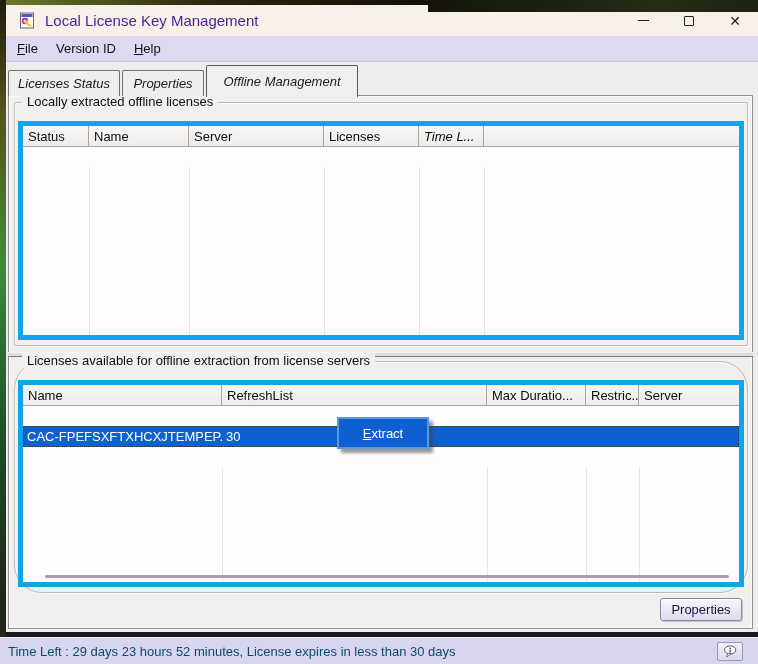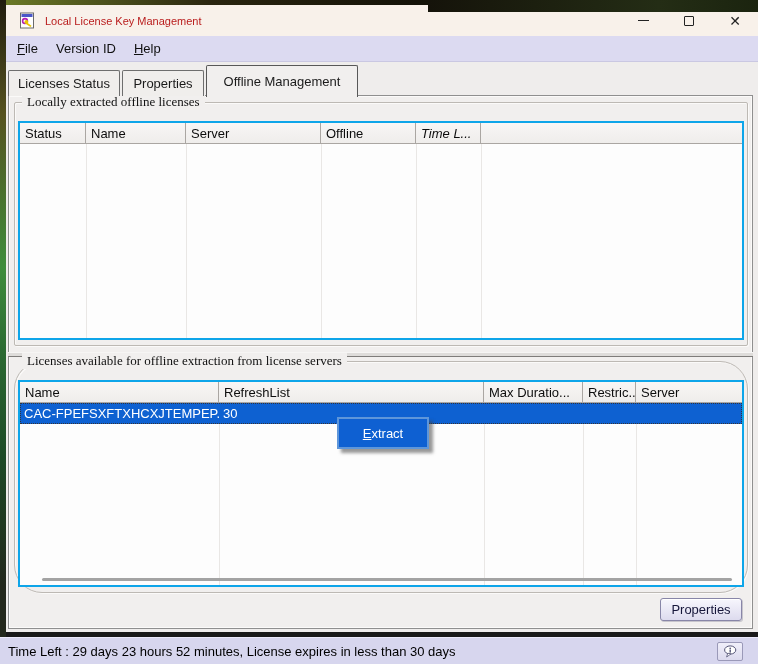--- a/index.html
+++ b/index.html
@@ -13,56 +13,56 @@
   .desktop-topright { position:absolute; left:428px; top:0; width:330px; height:12px;
     background:linear-gradient(90deg,#15130a,#242d15 70%,#1b240f); z-index:6; }
   .desktop-left { position:absolute; left:0; top:0; width:6px; height:637px;
     background:linear-gradient(180deg,#201c0e,#56531f 18%,#3f8d3c 42%,#2c6b33 55%,#1d4a26 72%,#23281c 92%); z-index:6; }
 
   .window { position:absolute; left:6px; top:5px; width:752px; height:632px; background:#efedec; }
 
   
   .titlebar { position:relative; height:31px; background:#f8f1ea; display:flex; align-items:center; }
   .app-icon { margin-left:13px; margin-right:9px; display:inline-flex; }
-  .title-text { font-size:11px; color:#b91c1c; }
+  .title-text { font-size:15px; color:#4c1d95; }
   .win-controls { position:absolute; right:0; top:0; height:31px; width:138px; display:flex; }
   .win-btn { flex:1; display:flex; align-items:center; justify-content:center; cursor:default; }
   .glyph-min { display:block; width:11px; height:0; border-top:1.6px solid #222; }
   .glyph-max { display:block; width:10px; height:10px; border:1.5px solid #222; border-radius:1px; }
   .glyph-close { font-size:14px; color:#222; line-height:1; }
 
   
   .menubar { height:26px; background:#dcdaf1; display:flex; align-items:center; padding-left:2px; border-bottom:1px solid #cac8e2; }
   .menu-item { padding:0 9px; height:100%; display:flex; align-items:center; color:#101010; }
   .menu-item u { text-decoration:underline; }
 
   
   .dialog { position:relative; height:570px; background:#efedec; }
   .tabs { position:relative; z-index:3; display:flex; align-items:flex-end; height:34px; padding-left:2px; }
   .tab { height:26px; display:flex; align-items:center; justify-content:center;
     background:#f0eeec; border:1px solid #6e6e6e; border-bottom:none; border-radius:2px 2px 0 0;
-    margin-right:2px; padding:0 0; }
+    margin-right:2px; padding:0 0;font-style:italic; }
   .tab-1 { width:112px; }
   .tab-2 { width:152px; }
   .tab-3 { width:82px; }
   .tab.active { height:32px; margin-bottom:-1px; background:#f1efee; border-color:#585858; }
 
   .tabpage { position:absolute; left:2px; top:33px; width:745px; height:534px;
     background:#f1efee; border:1px solid #8f8f8f; box-shadow:inset 0 0 0 1px #fbfaf9; }
 
   
   .groupbox { position:absolute; border:1px solid #bdb9b4; border-radius:2px;
     box-shadow:inset 1px 1px 0 #fbfaf9, 1px 1px 0 #fbfaf9; }
-  .groupbox .legend { position:absolute; top:-9px; left:7px; background:#f1efee; padding:0 5px; color:#101010; white-space:nowrap;font-family:Liberation Serif, serif; }
+  .groupbox .legend { position:absolute; top:-9px; left:7px; background:#f1efee; padding:0 5px; color:#101010; white-space:nowrap; }
   .group-local { left:5px; right:4px; top:6px; height:244px; }
   .group-available { left:5px; right:4px; top:265px; height:232px;border-radius:28px; }
 
   
   .listview { position:absolute; left:3px; right:3px; top:18px; bottom:5px;
-    background:#fdfdfd; border:2px solid #0ea5e9; display:flex; flex-direction:column; overflow:hidden; }
+    background:#fdfdfd; border:5px solid #0ea5e9; display:flex; flex-direction:column; overflow:hidden;gap:20px; }
   .lv-header { display:flex; height:21px; flex:none; }
   .hcell { background:linear-gradient(#f8f6f5,#efedeb); border-right:1px solid #aaa6a2; border-bottom:1px solid #aaa6a2;
     display:flex; align-items:center; padding-left:5px; white-space:nowrap; overflow:hidden; flex:none; color:#0d0d0d; }
   .hcell.filler { flex:1; border-right:none; }
   .lv-body { flex:1; background-color:#fdfdfd; background-repeat:no-repeat; }
 
   .body-local {
     background-image:linear-gradient(#e9e7e5,#e9e7e5),linear-gradient(#e9e7e5,#e9e7e5),linear-gradient(#e9e7e5,#e9e7e5),linear-gradient(#e9e7e5,#e9e7e5),linear-gradient(#e9e7e5,#e9e7e5);
     background-position:66px 0,166px 0,301px 0,396px 0,461px 0;
     background-size:1px 100%,1px 100%,1px 100%,1px 100%,1px 100%; }
@@ -89,21 +89,21 @@
 
   
   .refresh-btn { position:absolute; right:10px; top:502px; width:82px; height:23px;
     background:linear-gradient(#f7f6fd,#dddbee); border:1px solid #8886a8; border-radius:3px;
     box-shadow:inset 0 1px 0 #ffffff, 1px 1px 0 rgba(120,120,140,0.35);
     font-family:inherit; font-size:13px; color:#16163a; display:flex; align-items:center; justify-content:center; }
 
   
   .frame-bottom { position:absolute; left:0; bottom:0; width:100%; height:5px; background:#191919; }
   .statusbar { position:absolute; left:0; top:637px; width:758px; height:27px; background:#d7d6ee;
-    border-top:1px solid #eceafb; display:flex; align-items:center; padding-left:8px; color:#000000; }
+    border-top:1px solid #eceafb; display:flex; align-items:center; padding-left:8px; color:#0c4a6e; }
   .status-icon-btn { position:absolute; right:15px; top:4px; width:26px; height:19px;
     background:linear-gradient(#f0effa,#dcdaee); border:1px solid #9a99b8; border-radius:2px;
     display:flex; align-items:center; justify-content:center; }
 
   
   .context-menu { position:absolute; left:337px; top:417px; width:92px; height:32px; z-index:50;
     background:#0e60d2; border:2px solid #5e96da; box-shadow:4px 4px 3px rgba(70,70,70,0.55);
     display:flex; align-items:center; justify-content:center; }
   .context-item { color:#ffffff; font-size:13px; display:flex; }
   .context-item u { text-decoration:underline; }
@@ -168,21 +168,21 @@
 
       <div class="tabpage">
 
         <div class="groupbox group-local">
           <span class="legend">Locally extracted offline licenses</span>
           <div class="listview">
             <div class="lv-header">
               <div class="hcell c-status">Status</div>
               <div class="hcell c-name">Name</div>
               <div class="hcell c-server">Server</div>
-              <div class="hcell c-version">Offline</div>
+              <div class="hcell c-version">Licenses</div>
               <div class="hcell c-timeleft">Time L...</div>
               <div class="hcell filler"></div>
             </div>
             <div class="lv-body body-local"></div>
           </div>
         </div>
 
         <div class="splitter"></div>
 
         <div class="groupbox group-available">

